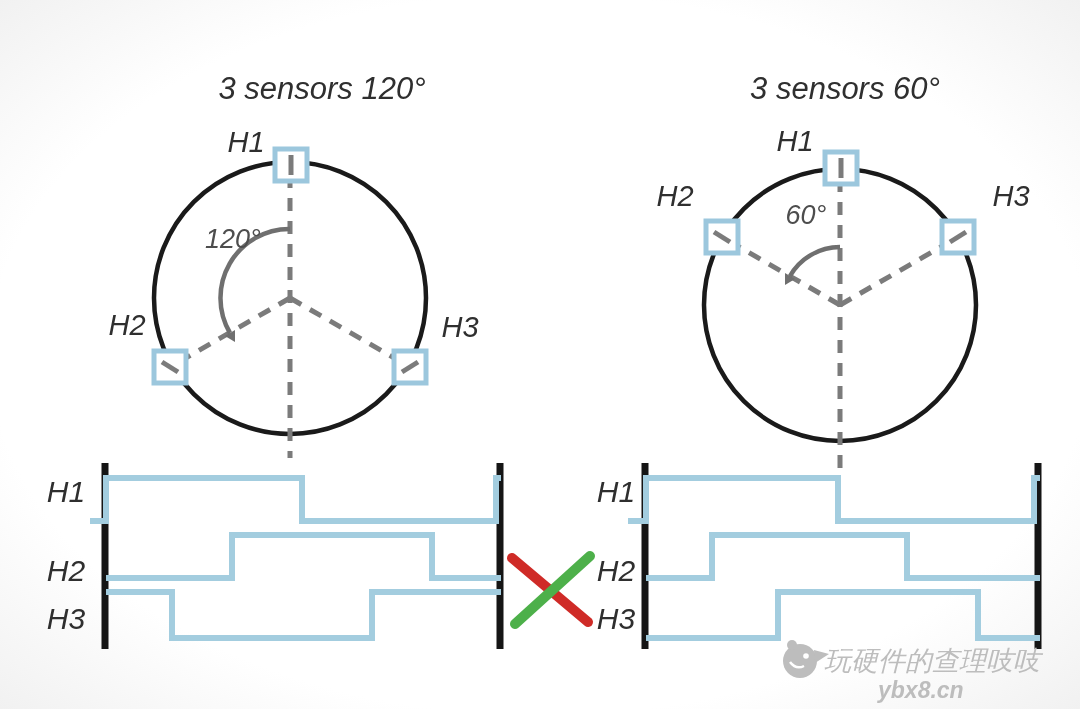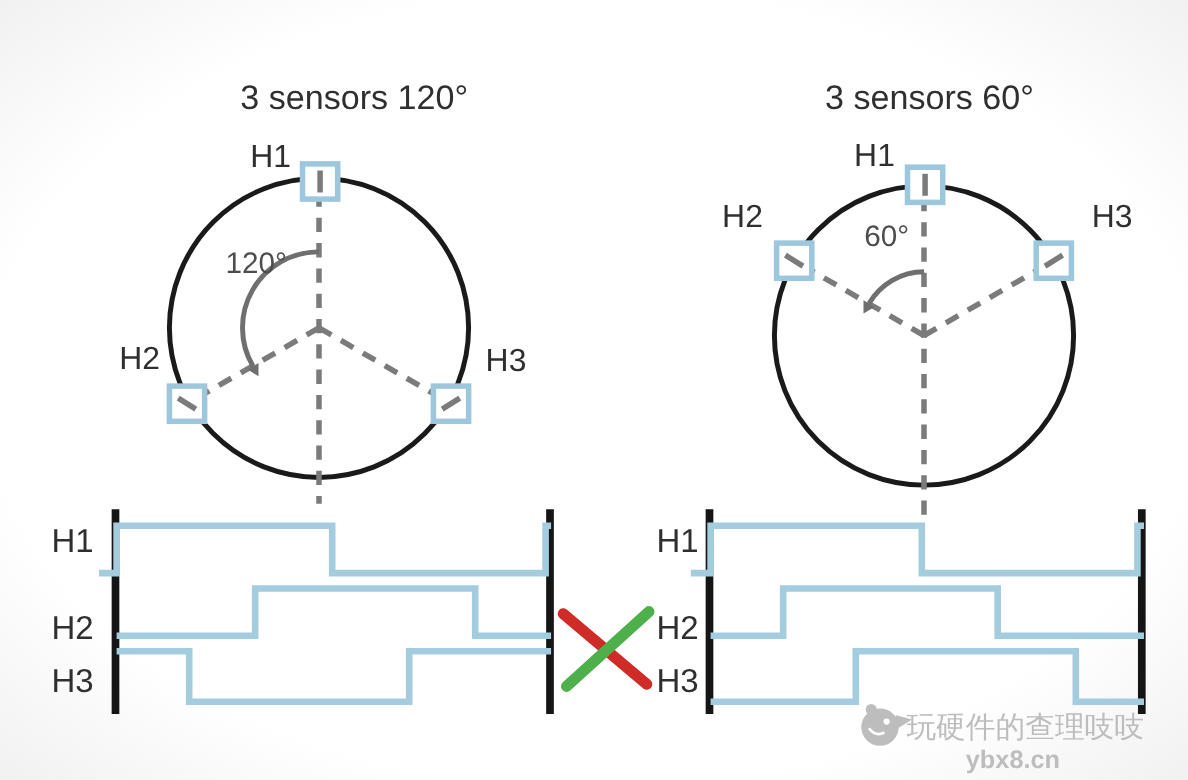--- a/index.html
+++ b/index.html
@@ -2,20 +2,21 @@
 <html style="--signal-blue: #a3cddf; --sensor-blue: #9cc7dd; --circle-black: #1a1a1a; --dash-gray: #7b7b7b; --arc-gray: #6f6f6f; --angle-gray: #4d4d4d; --text-dark: #2f2f2f; --check-green: #4db04a; --cross-red: #cf2b27; --watermark-gray: #bdbdbd;"><head>
 <meta charset="utf-8">
 <style>
   html,body{margin:0;padding:0;background:#ffffff;}
   .stage{
     position:relative;
     width:1080px;height:709px;
     background:radial-gradient(ellipse at center,#ffffff 72%,#f1f1f1 100%);
     overflow:hidden;
     font-family:"Liberation Sans",sans-serif;
+    font-style:italic;
   }
   svg{position:absolute;left:0;top:0;}
   
   .title-text{font-size:31px;fill:var(--text-dark);text-anchor:middle;font-family:"Liberation Sans",sans-serif;}
   .hall-label{font-size:29px;fill:var(--text-dark);text-anchor:middle;font-family:"Liberation Sans",sans-serif;}
   .angle-label{font-size:27px;fill:var(--angle-gray);text-anchor:middle;font-family:"Liberation Sans",sans-serif;}
   .timing-label{font-size:30px;fill:var(--text-dark);text-anchor:middle;font-family:"Liberation Sans",sans-serif;}
   
   .rotor{stroke:var(--circle-black);stroke-width:4.5;fill:none;}
   .dash{stroke:var(--dash-gray);stroke-width:5;stroke-dasharray:13 10;fill:none;stroke-linecap:butt;}

